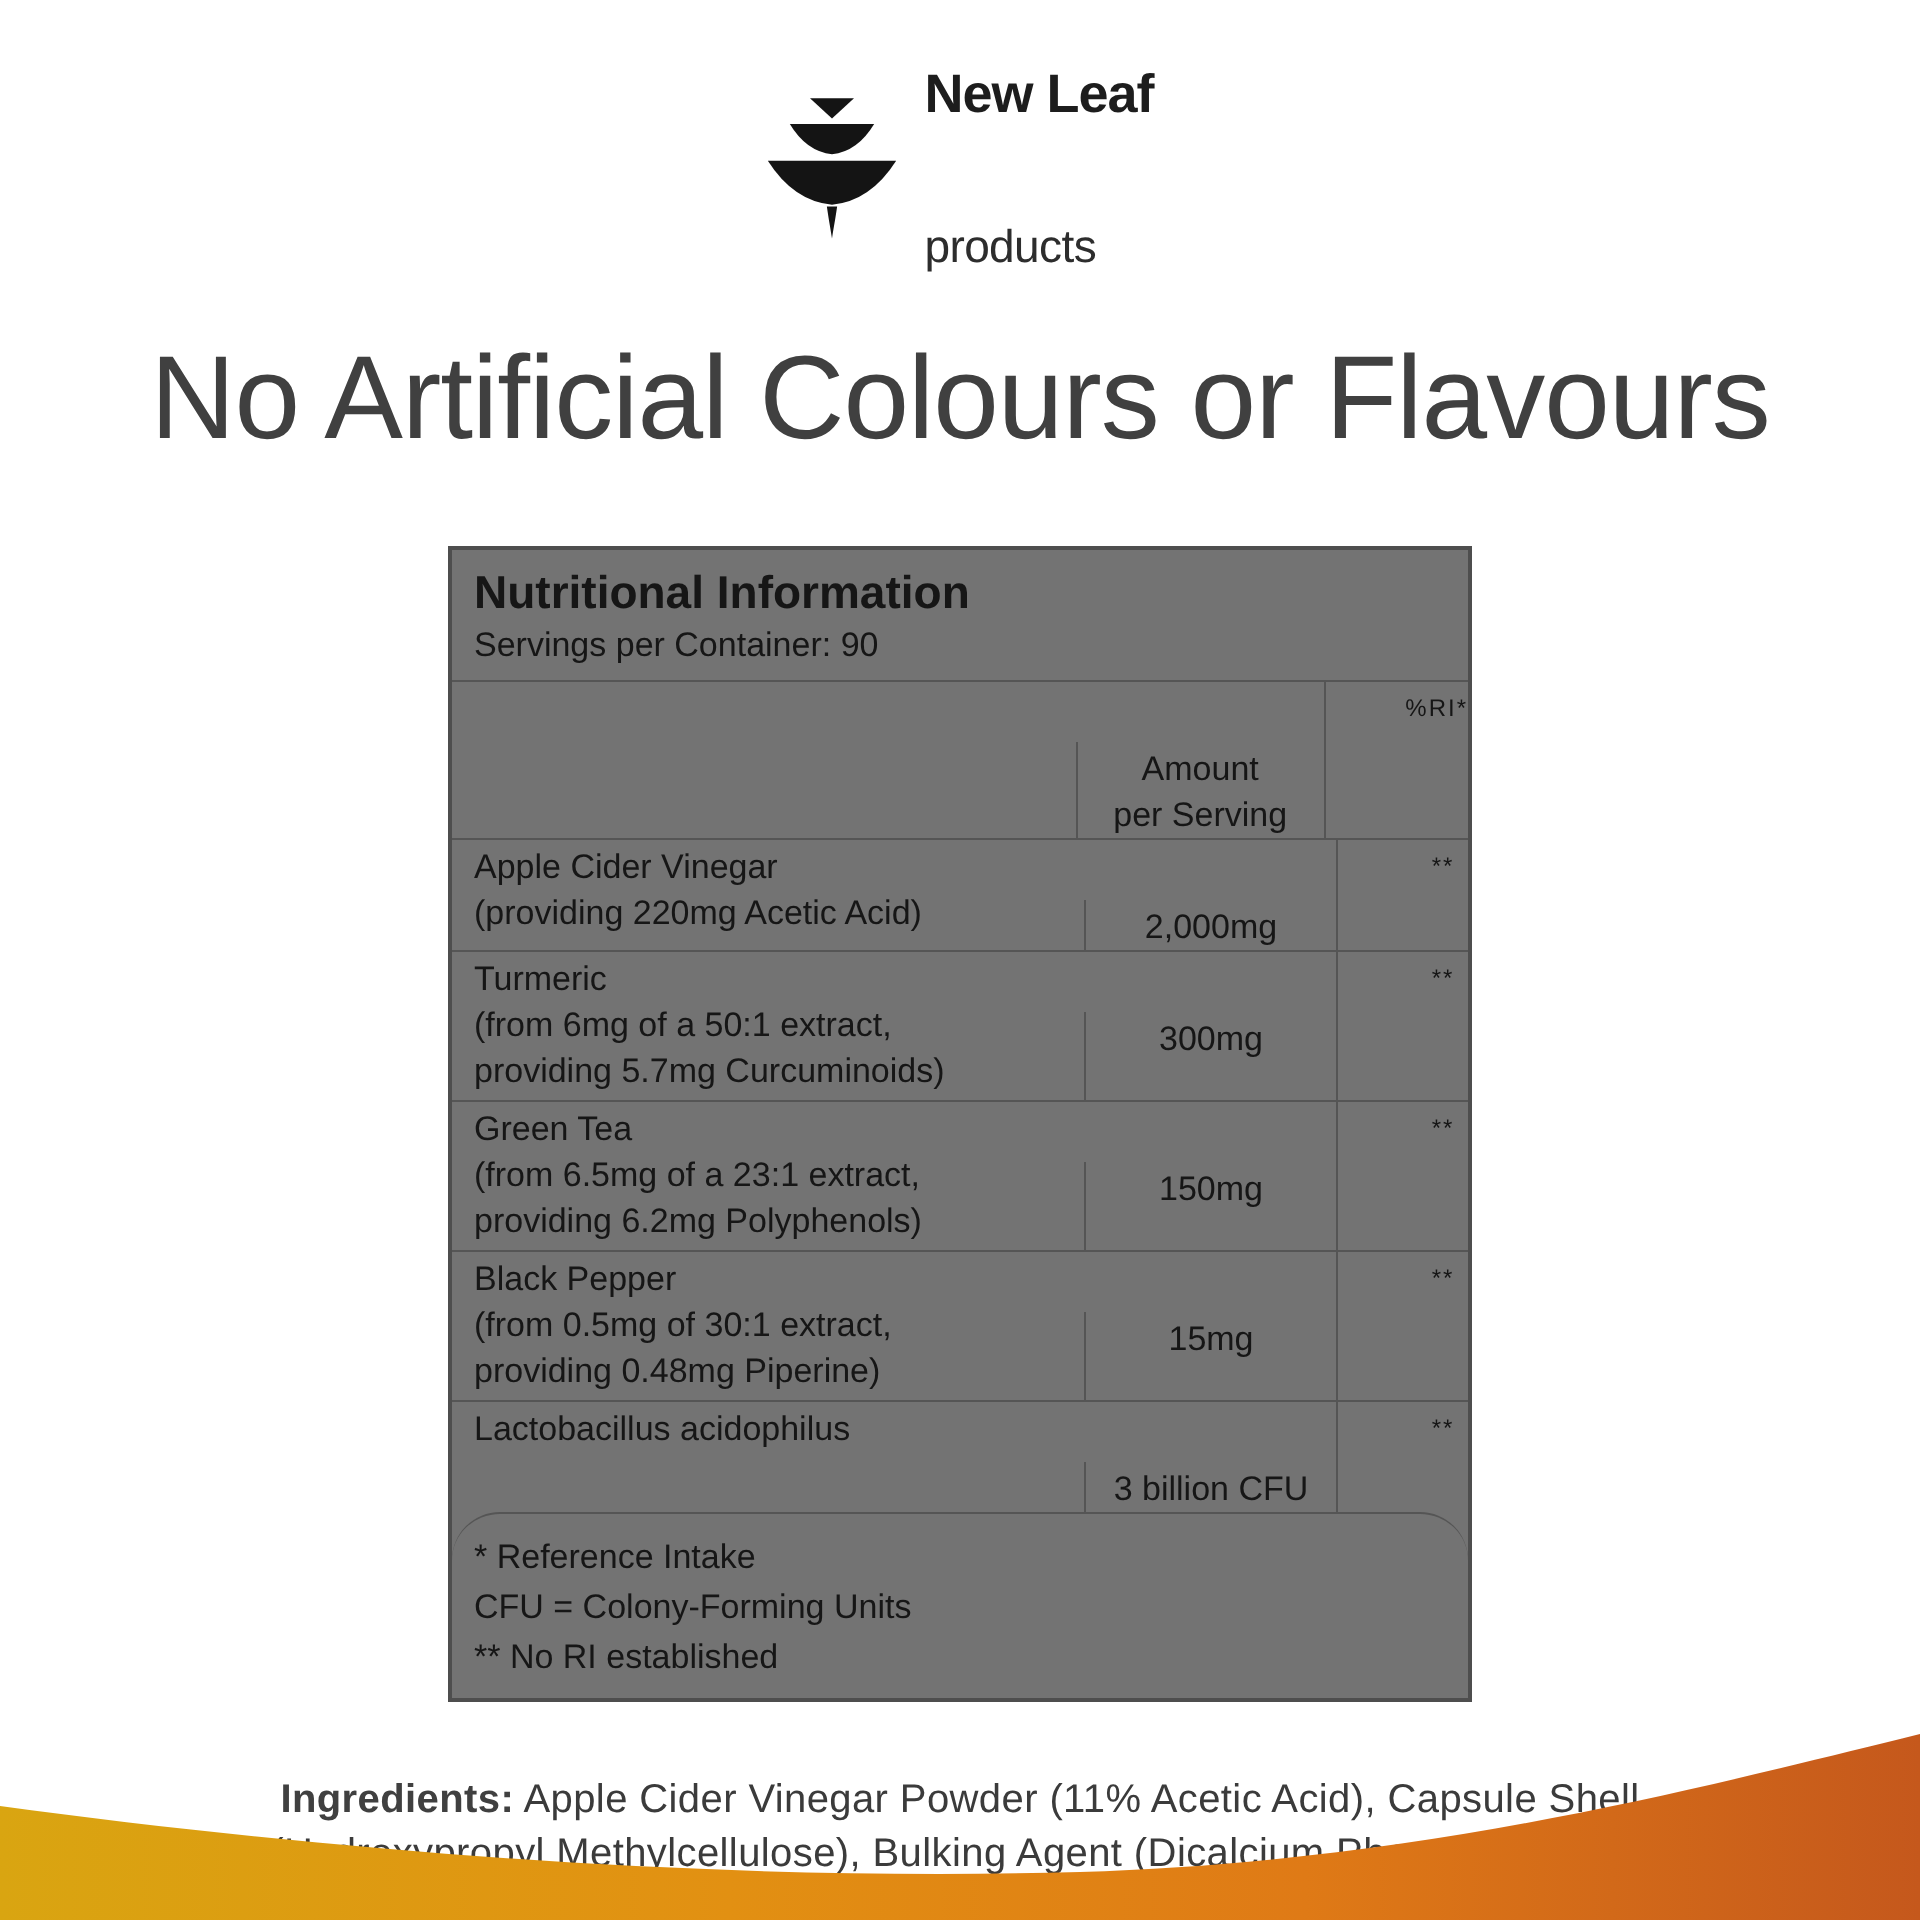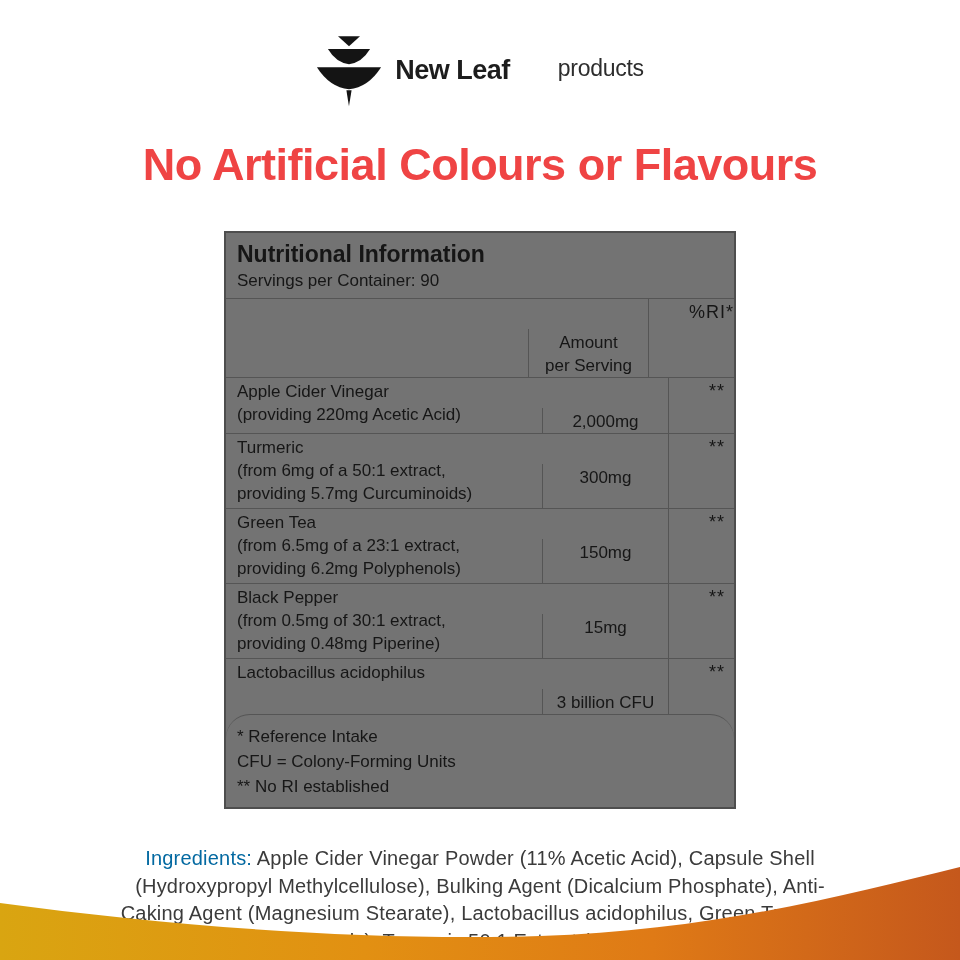--- a/index.html
+++ b/index.html
@@ -5,57 +5,57 @@
   html,body { margin:0; padding:0; }
   body {
     width:960px; height:960px; background:#ffffff;
     font-family:"Liberation Sans", sans-serif;
   }
   .page { position:relative; width:960px; height:960px; overflow:hidden; background:#fff; }
 
   
   .brand { display:flex; justify-content:center; align-items:center; gap:13px; padding-top:33px; }
   .brand-icon { width:66px; height:76px; flex:0 0 auto; }
-  .brand-text { display:flex; flex-direction:row;gap:48px; }
+  .brand-text { display:flex; flex-direction:column;gap:48px; }
   .brand-name { font-size:27px; font-weight:bold; color:#1d1d1d; line-height:1.1; letter-spacing:-0.5px; }
   .brand-sub  { font-size:23px; font-weight:normal; color:#2d2d2d; line-height:1.05; letter-spacing:-0.3px; }
 
   
   .headline {
     margin:30px 0 0; text-align:center;
-    font-size:45px; font-weight:bold; color:#ef4444; letter-spacing:-0.5px;
+    font-size:59px; font-weight:normal; color:#404040; letter-spacing:-0.5px;
   }
 
   
   .nutri { width:508px; margin:40px auto 0; border:2px solid #4e4e4e; color:#161616; background:#737373; }
   .nutri-head { padding:6px 10px 5px 11px; }
   .nutri-title { font-size:23px; font-weight:bold; line-height:30px; }
   .nutri-sub { font-size:17px; line-height:24px; }
   .nrow { display:flex; border-top:1.5px solid #555; align-items:stretch; }
   .c-name {
     width:316px; box-sizing:border-box; padding:2px 8px 3px 11px;
     font-size:17px; line-height:23px; white-space:pre-line;
   }
   .c-amt {
     width:126px; box-sizing:border-box; border-left:1.5px solid #555;
     text-align:center; font-size:17px; line-height:23px; padding-top:2px; white-space:pre-line;margin-top:30px;
   }
   .c-ri {
     flex:1; border-left:1.5px solid #555;
-    font-size:18px; line-height:23px; padding-top:2px; letter-spacing:1px;padding-left:40px;
+    text-align:center; font-size:12px; line-height:23px; padding-top:2px; letter-spacing:1px;padding-left:40px;
   }
   .nutri-foot { border-top:1.5px solid #555; padding:9px 10px 8px 11px;border-radius:24px; }
   .footnote { font-size:17px; line-height:25px; }
 
   
   .ingredients {
     width:752px; margin:36px auto 0; text-align:center;
     font-size:20px; line-height:27.5px; color:#3b3b3b; letter-spacing:0.2px;
   }
-  .ingredients .ing-label { font-weight:normal; color:#0369a1; }
+  .ingredients .ing-label { font-weight:bold; color:#404040; }
 
   
   .wave { position:absolute; left:0; bottom:0; width:960px; height:100px; display:block; }
 </style>
 </head>
 <body>
 
 <div class="page">
 
   <div class="brand">

